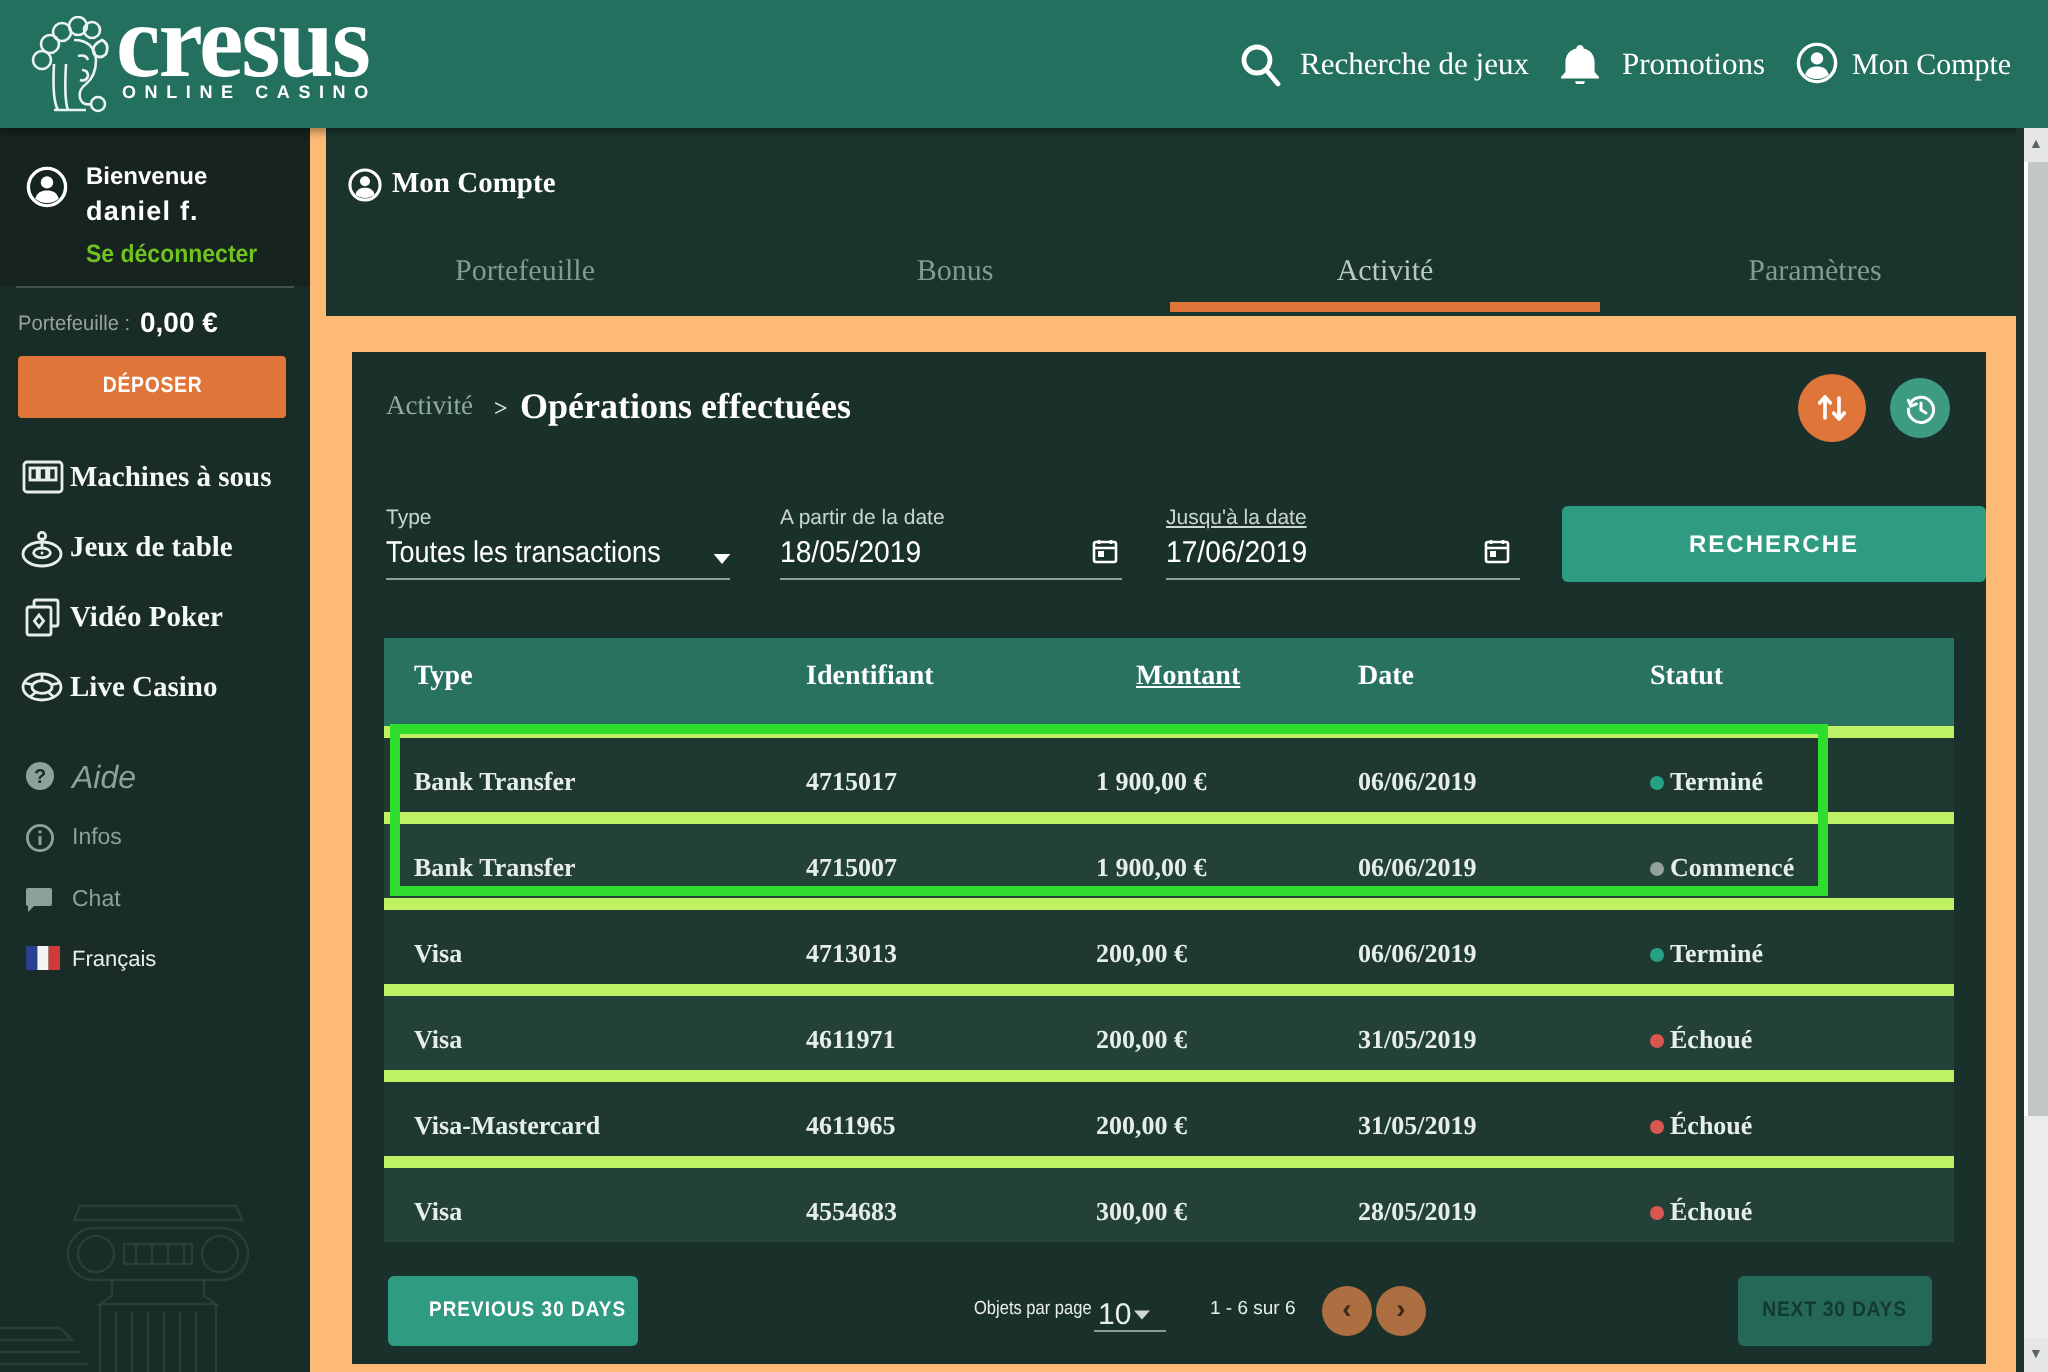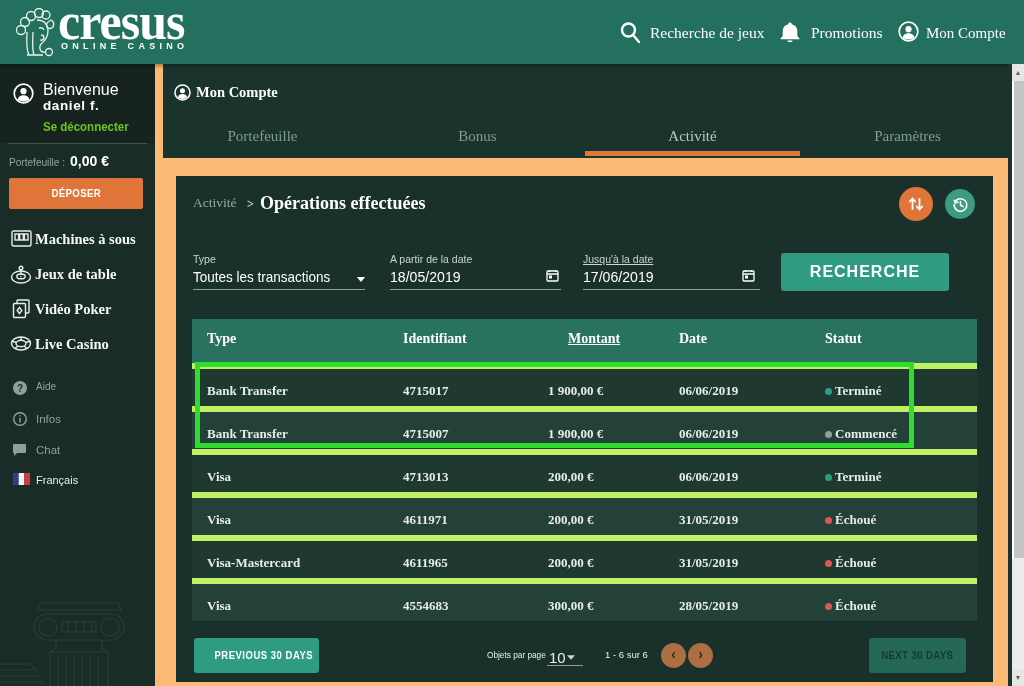--- a/index.html
+++ b/index.html
@@ -29,21 +29,21 @@
   #tab-ind { position:absolute; left:422px; top:87px; width:215px; height:5px; background:#e0753a; }
 
   
   #panel { position:absolute; left:176px; top:176px; width:817px; height:506px; background:#1a312b; }
 
   
   .flabel { position:absolute; color:#cbd6d1; font-size:10.5px; }
   .fval { position:absolute; color:#fff; font-size:15px; transform:scaleX(0.82); transform-origin:left top; }
   .funder { position:absolute; height:1px; background:#8ba39a; }
 
-  #btn-rech { position:absolute; left:605px; top:77px; width:168px; height:38px; background:#2f9b80; border-radius:3px; color:#fff; font-size:16px; font-weight:bold; letter-spacing:1px; text-align:center; line-height:38px; }
+  #btn-rech { position:absolute; left:605px; top:77px; width:212px; height:38px; background:#2f9b80; border-radius:3px; color:#fff; font-size:12px; font-weight:bold; letter-spacing:1px; text-align:center; line-height:38px; }
 
   
   #table { position:absolute; left:16px; top:143px; width:785px; }
   #thead { position:relative; height:44px; background:#2a7260; }
   .th { position:absolute; top:12px; color:#fff; font-family:"Liberation Serif", serif; font-weight:bold; font-size:14px; }
   .row { position:relative; height:43px; border-top:6px solid #bef264; }
   .row.odd { background:#1f3931; }
   .row.even { background:#234039; }
   .td { position:absolute; top:14px; color:#e6eeea; font-family:"Liberation Serif", serif; font-weight:bold; font-size:13px; }
   .dot { position:absolute; top:19px; width:7px; height:7px; border-radius:50%; }
@@ -101,21 +101,21 @@
     <div class="hitem" id="h-compte">Mon Compte</div>
   </div>
 
   <div id="sidebar">
     <div id="side-top"></div>
     <svg class="abs" style="left:13px;top:19px" width="21" height="21" viewBox="0 0 21 21">
       <circle cx="10.5" cy="10.5" r="9.3" fill="none" stroke="#fff" stroke-width="1.7"></circle>
       <circle cx="10.5" cy="8.2" r="3.1" fill="#fff"></circle>
       <path d="M4.6 16.4 C5.4 13.3 7.6 12.2 10.5 12.2 C13.4 12.2 15.6 13.3 16.4 16.4 A 9.3 9.3 0 0 1 4.6 16.4 Z" fill="#fff"></path>
     </svg>
-    <div class="abs" style="left:43px;top:17px;color:#fff;font-size:16px;font-weight:normal;">Bienvenue</div>
+    <div class="abs" style="left:43px;top:17px;color:#fff;font-size:12px;font-weight:bold;">Bienvenue</div>
     <div class="abs" style="left:43px;top:34px;color:#fff;font-size:13.5px;font-weight:bold;letter-spacing:0.6px;">daniel f.</div>
     <div class="abs sgreen" style="left:43px;top:55.5px;font-size:12.5px;font-weight:bold;transform:scaleX(0.92);transform-origin:left top;">Se déconnecter</div>
     <div class="abs" style="left:8px;top:79px;width:139px;height:1px;background:#44524c;"></div>
     <div class="abs" style="left:9px;top:92px;color:#95a49e;font-size:10.5px;transform:scaleX(0.96);transform-origin:left top;">Portefeuille :</div>
     <div class="abs" style="left:70px;top:89px;color:#fff;font-size:14px;font-weight:bold;">0,00 €</div>
     <div class="abs" style="left:9px;top:114px;width:134px;height:31px;background:#e0753a;border-radius:2px;color:#fff;font-size:11px;font-weight:bold;letter-spacing:.4px;text-align:center;line-height:31px;"><span style="display:inline-block;transform:scaleX(0.88);">DÉPOSER</span></div>
 
     <svg class="abs" style="left:11px;top:166px" width="21" height="17" viewBox="0 0 21 17" fill="none" stroke="#e8efeb" stroke-width="1.4">
       <rect x="1" y="1" width="19" height="15" rx="1.5"></rect>
       <rect x="4" y="4" width="3.6" height="6"></rect>
@@ -140,21 +140,21 @@
       <ellipse cx="11" cy="8.5" rx="9.5" ry="6.5"></ellipse>
       <ellipse cx="11" cy="8.5" rx="5" ry="3.2"></ellipse>
       <path d="M11 2 L11 5.2 M2.2 6.5 L6.2 7.3 M19.8 6.5 L15.8 7.3 M5 13.5 L8 11 M17 13.5 L14 11"></path>
     </svg>
     <div class="abs serif" style="left:35px;top:272px;color:#f4f8f6;font-size:14.5px;font-weight:bold;">Live Casino</div>
 
     <svg class="abs" style="left:13px;top:317px" width="14" height="14" viewBox="0 0 14 14">
       <circle cx="7" cy="7" r="7" fill="#8da09a"></circle>
       <text x="7" y="10.5" text-anchor="middle" font-size="10" font-weight="bold" fill="#1a2c28" font-family="Liberation Sans">?</text>
     </svg>
-    <div class="abs" style="left:36px;top:317px;color:#8da09a;font-size:10px;">Aide</div>
+    <div class="abs" style="left:36px;top:317px;color:#8da09a;font-size:16px;font-style:italic;">Aide</div>
     <svg class="abs" style="left:13px;top:348px" width="14" height="14" viewBox="0 0 14 14" fill="none">
       <circle cx="7" cy="7" r="6.3" stroke="#8da09a" stroke-width="1.4"></circle>
       <path d="M7 6 L7 10.5 M7 3.2 L7 4.6" stroke="#8da09a" stroke-width="1.5"></path>
     </svg>
     <div class="abs" style="left:36px;top:349px;color:#8da09a;font-size:11.5px;">Infos</div>
     <svg class="abs" style="left:13px;top:380px" width="15" height="13" viewBox="0 0 15 13" fill="#8da09a">
       <path d="M0 1 Q0 0 1 0 L12 0 Q13 0 13 1 L13 8 Q13 9 12 9 L4 9 L1 12 L1 9 Q0 9 0 8 Z"></path>
     </svg>
     <div class="abs" style="left:36px;top:380px;color:#8da09a;font-size:11.5px;">Chat</div>
     <svg class="abs" style="left:13px;top:409px" width="17" height="12" viewBox="0 0 17 12">

